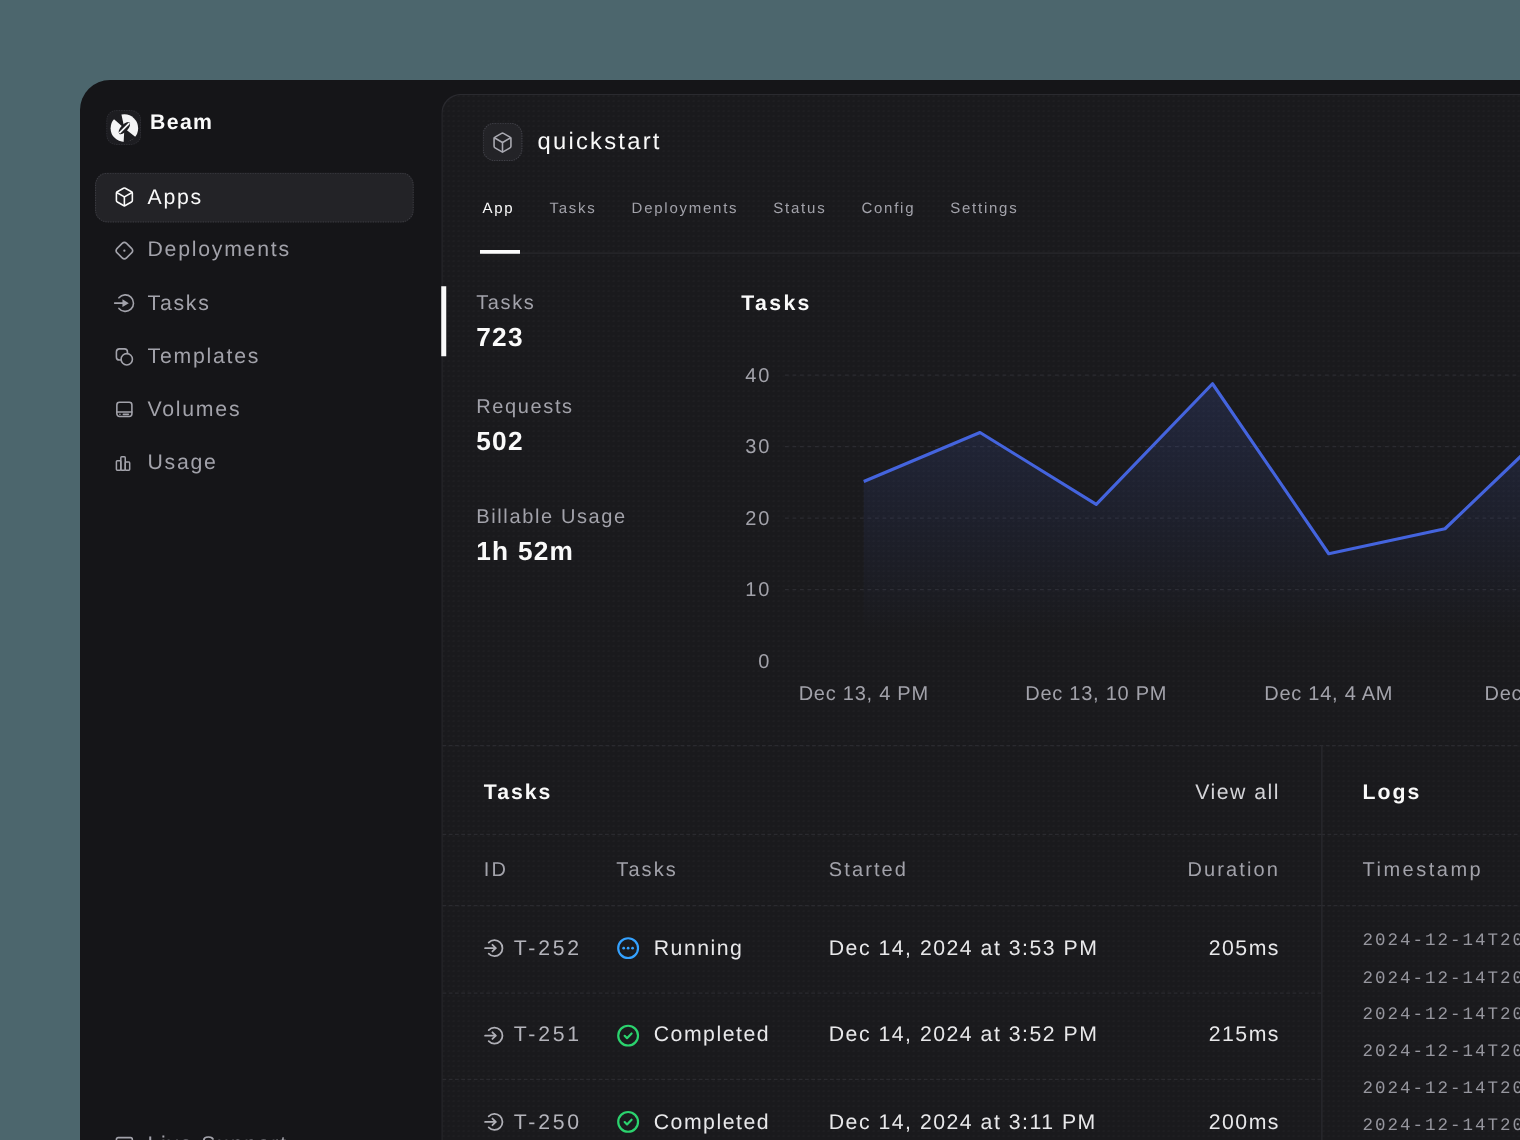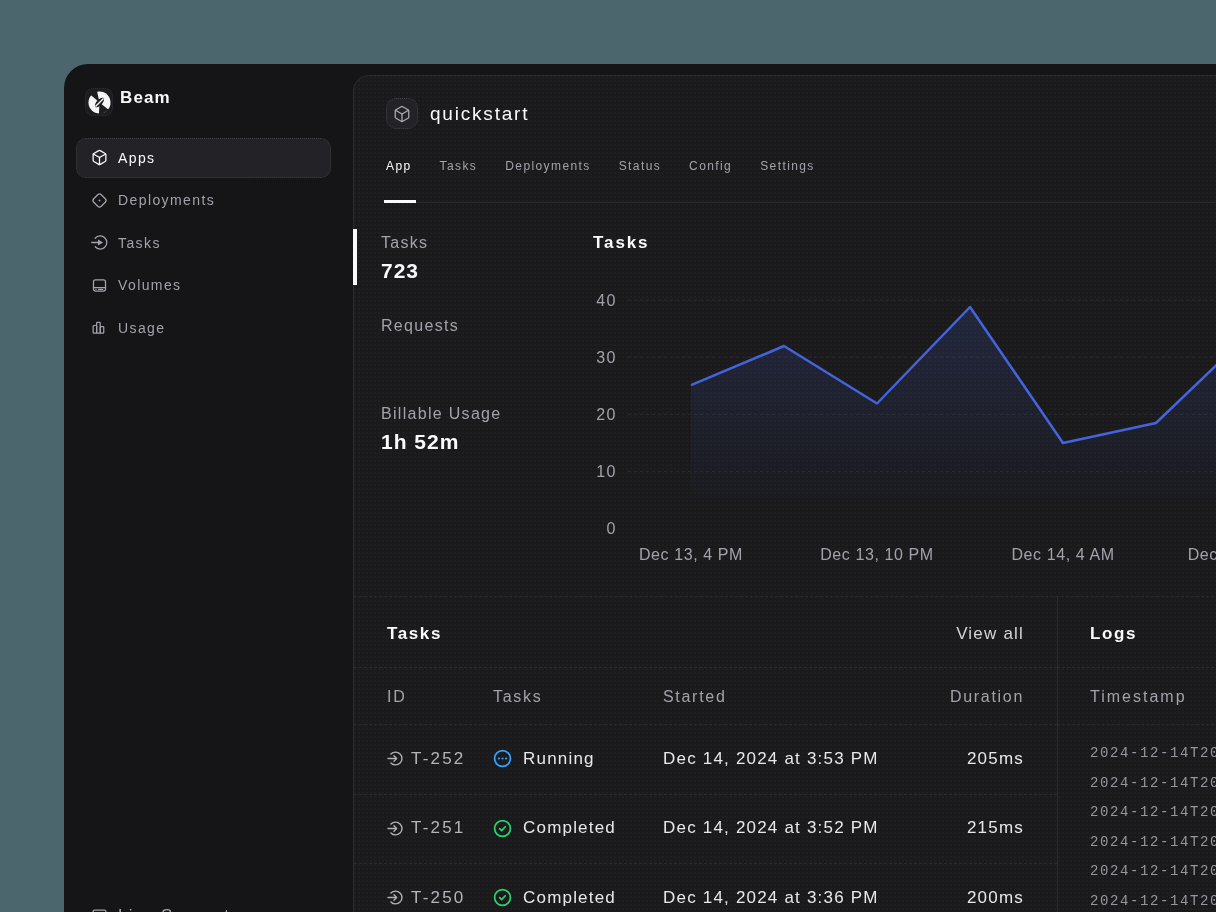--- a/index.html
+++ b/index.html
@@ -6,21 +6,21 @@
 html,body { width:1216px; height:912px; overflow:hidden; }
 body { background:#4c666d; font-family:"Liberation Sans", sans-serif; -webkit-font-smoothing:antialiased; }
 .window { position:absolute; left:64px; top:64px; width:1152px; height:848px; background:#151518; border-top-left-radius:24px; overflow:hidden; }
 
 
 .sidebar { position:absolute; left:0; top:0; width:289px; height:100%; }
 .logo-row { position:absolute; left:21px; top:24px; display:flex; align-items:flex-start; }
 .logo-tile { width:28px; height:28px; border-radius:8px; background:#1d1d21; border:1px dotted #2e2e34; display:flex; align-items:center; justify-content:center; }
 .logo-txt { margin-left:7px; color:#fafafa; font-size:17px; font-weight:700; letter-spacing:1.1px; }
 .nav { position:absolute; left:12px; top:73.5px; width:255px; }
-.nav-item { height:40px; display:flex; align-items:center; padding-left:15px; border-radius:10px; color:#a2a2aa; font-size:14px; letter-spacing:1.4px; margin-bottom:2.5px; }
+.nav-item { height:40px; display:flex; align-items:center; padding-left:15px; border-radius:10px; color:#a2a2aa; font-size:17px; letter-spacing:1.4px; margin-bottom:2.5px; }
 .nav-item svg { margin-right:10px; flex:none; }
 .nav-item.active { background:#232327; border:1px dotted #3c3c42; color:#fafafa; padding-left:14px; height:40px; }
 .live { position:absolute; left:27px; top:842px; display:flex; align-items:center; color:#a2a2aa; font-size:17px; letter-spacing:1.4px; }
 .live svg { margin-right:10px; }
 
 
 .panel { position:absolute; left:289px; top:11px; width:865px; height:839px; background:#1a1a1d; border:1px solid #2a2a2f; border-right:none; border-bottom:none; border-top-left-radius:16px;
   background-image: radial-gradient(circle at 1px 1px, rgba(255,255,255,0.022) 0.8px, transparent 0.9px); background-size:4px 4px; }
 
 .app-head { position:absolute; left:32px; top:22px; display:flex; align-items:center; }
@@ -102,20 +102,27 @@
       </div>
       <div class="nav-item">
         <svg width="17" height="17" viewBox="0 0 24 24" fill="none" stroke="#a2a2aa" stroke-width="1.8" stroke-linecap="round">
             <path d="M5.88 6.02 A9.3 9.3 0 1 1 5.88 17.98"></path>
             <path d="M1 12 L11.5 12"></path>
             <path d="M9.8 7.6 L17 12 L9.8 16.4 Z" fill="#a2a2aa" stroke="none"></path>
           </svg>
         Tasks
       </div>
       <div class="nav-item">
+        <svg width="17" height="17" viewBox="0 0 24 24" fill="none" stroke="#a2a2aa" stroke-width="1.8">
+            <rect x="3" y="3" width="12.5" height="12.5" rx="3.5"></rect>
+            <circle cx="14.7" cy="14.7" r="6.4" fill="#151518"></circle>
+          </svg>
+        Templates
+      </div>
+      <div class="nav-item">
         <svg width="17" height="17" viewBox="0 0 24 24" fill="none" stroke="#a2a2aa" stroke-width="1.8" stroke-linecap="round" stroke-linejoin="round">
             <rect x="3.5" y="4" width="17" height="16" rx="3"></rect>
             <path d="M3.5 15h17"></path>
             <path d="M7 17.6h.01"></path>
             <path d="M10.8 17.6h5.7"></path>
           </svg>
         Volumes
       </div>
       <div class="nav-item">
         <svg width="17" height="17" viewBox="0 0 24 24" fill="none" stroke="#a2a2aa" stroke-width="1.7">
@@ -155,20 +162,21 @@
       <div class="tab">Settings</div>
     </div>
 
     <div class="statbar"></div>
     <div class="stat" id="stat1">
         <div class="lbl">Tasks</div>
         <div class="val">723</div>
       </div>
     <div class="stat" id="stat2">
         <div class="lbl">Requests</div>
+        <div class="val">502</div>
       </div>
     <div class="stat" id="stat3">
         <div class="lbl">Billable Usage</div>
         <div class="val">1h 52m</div>
       </div>
 
     <div class="chart-title">Tasks</div>
     <svg class="chart" width="865" height="520" viewBox="0 0 865 520">
       <defs>
         <linearGradient id="areafill" x1="0" y1="0" x2="0" y2="1">
@@ -249,21 +257,21 @@
     <div class="trow" style="top:787px">
       <span class="id"><svg width="17" height="17" viewBox="0 0 24 24" fill="none" stroke="#b0b0b7" stroke-width="2" stroke-linecap="round" stroke-linejoin="round">
             <path d="M5.6 5.8 A9 9 0 1 1 5.6 18.2"></path>
             <path d="M1.5 12 L13.2 12"></path>
             <path d="M9.8 8.2 L13.6 12 L9.8 15.8"></path>
           </svg>T-250</span>
       <span class="status"><svg width="19" height="19" viewBox="0 0 24 24" fill="none" stroke="#2bd36e" stroke-width="2.2" stroke-linecap="round" stroke-linejoin="round">
             <circle cx="12" cy="12" r="10"></circle>
             <path d="m8.5 12.2 2.4 2.4 4.6-4.8"></path>
           </svg>Completed</span>
-      <span class="started">Dec 14, 2024 at 3:36 PM</span>
+      <span class="started">Dec 14, 2024 at 3:11 PM</span>
       <span class="dur">200ms</span>
     </div>
 
     <div class="logs-head sec-title">Logs</div>
     <div class="logs-lbl">Timestamp</div>
     <div class="log-rows">
       2024-12-14T20:53:31<br>
       2024-12-14T20:53:29<br>
       2024-12-14T20:52:58<br>
       2024-12-14T20:52:44<br>

